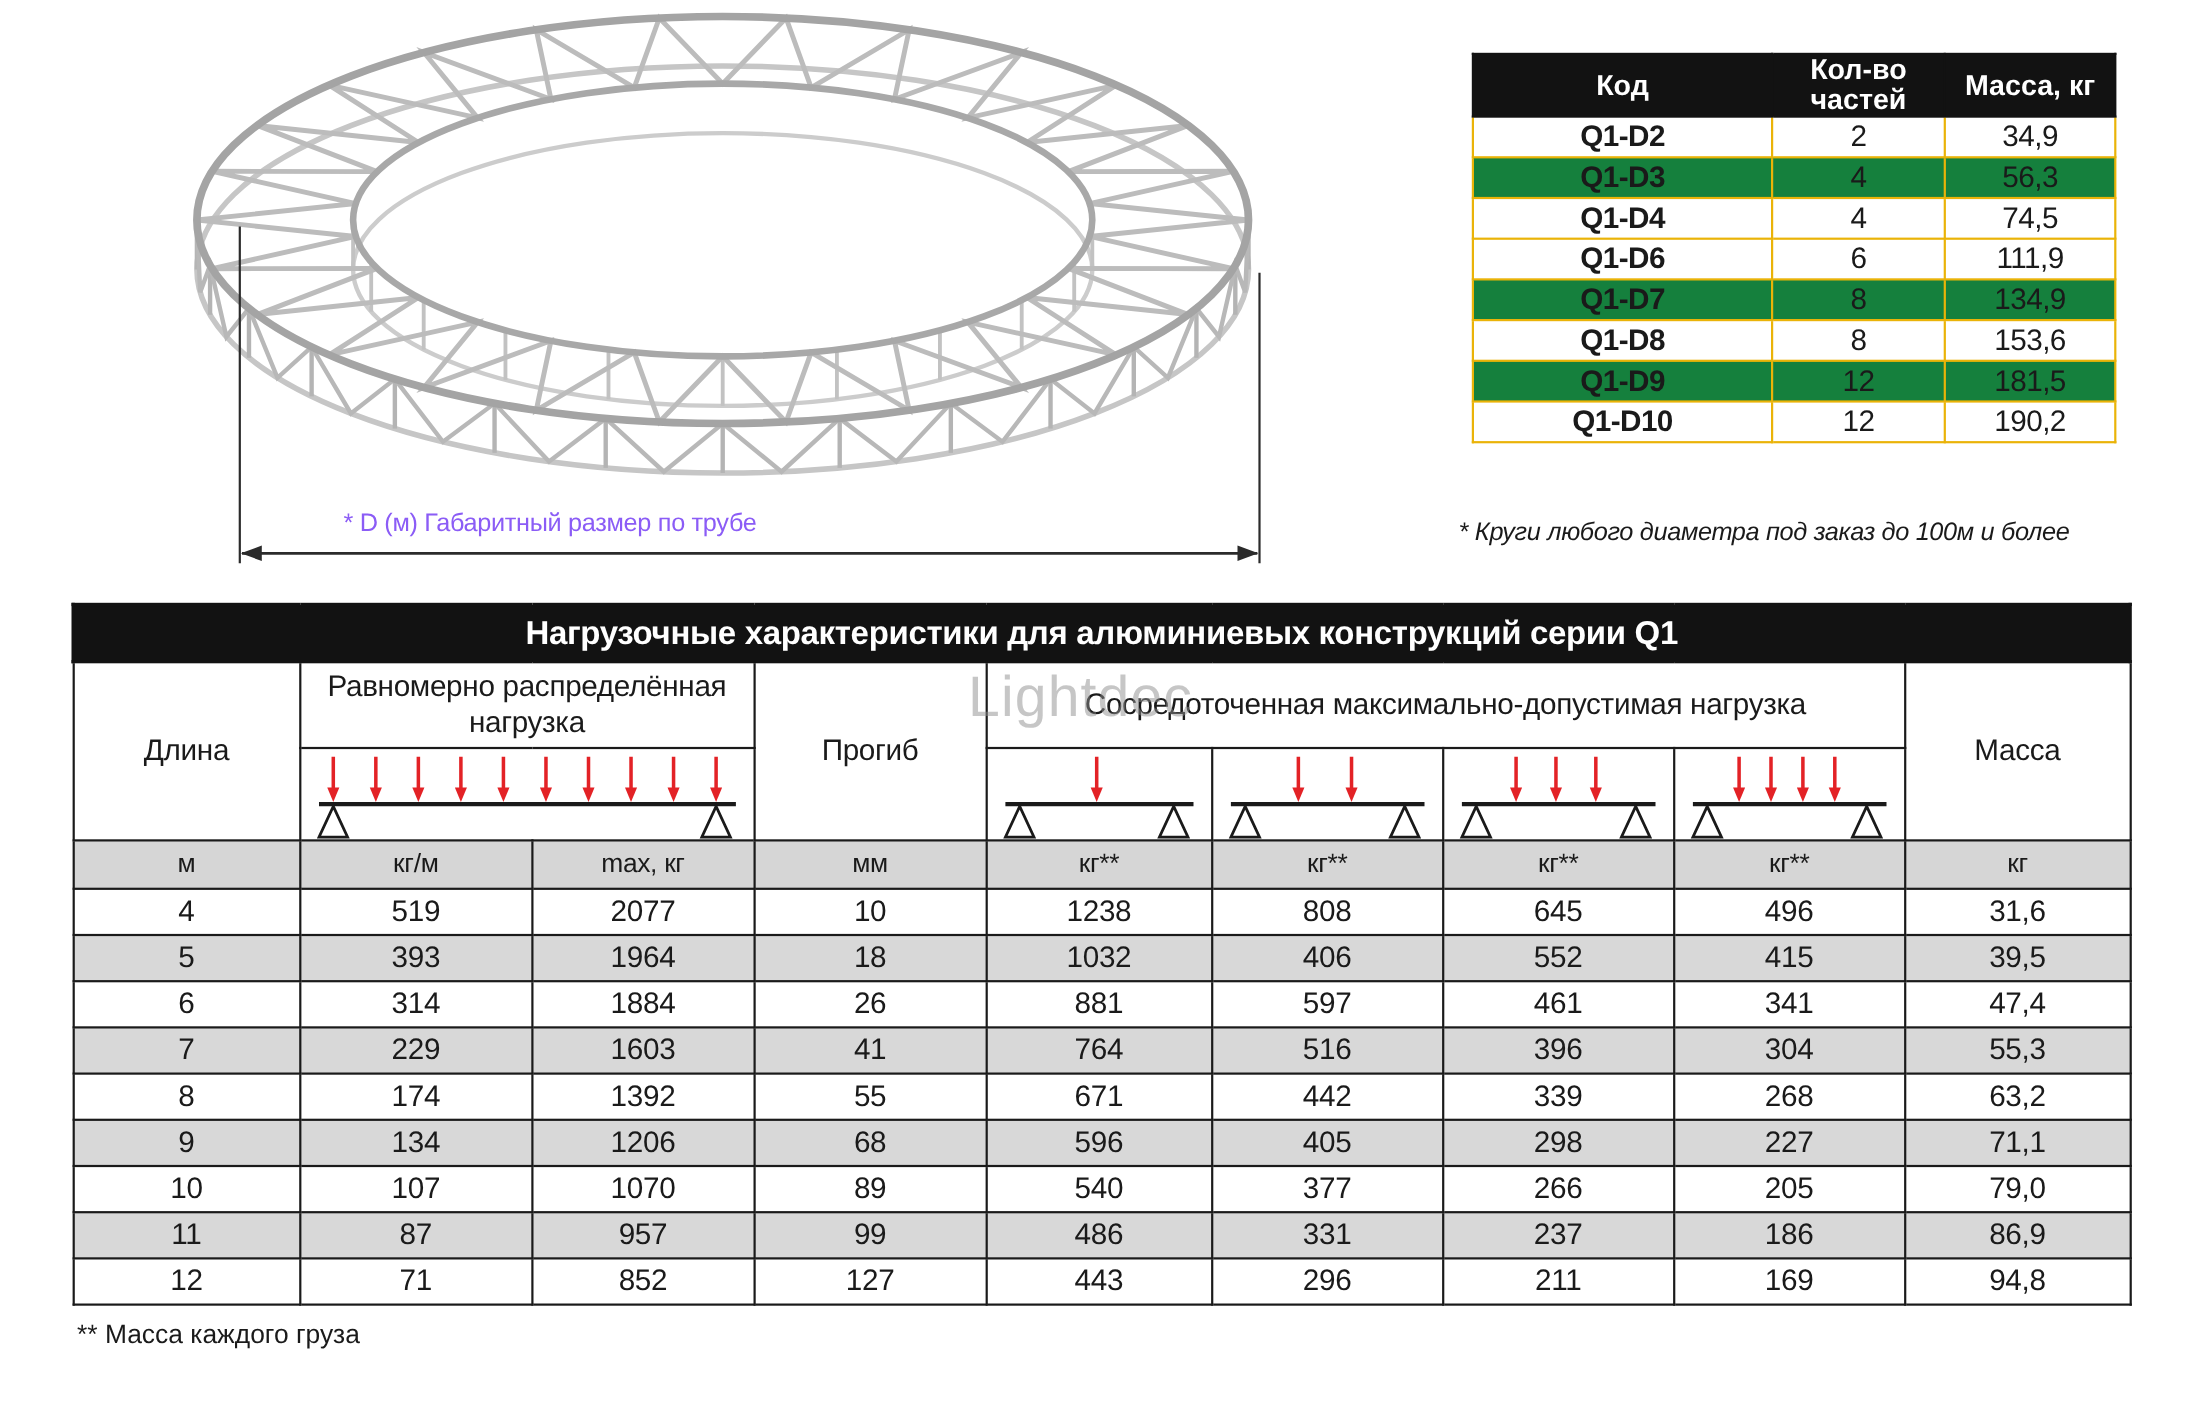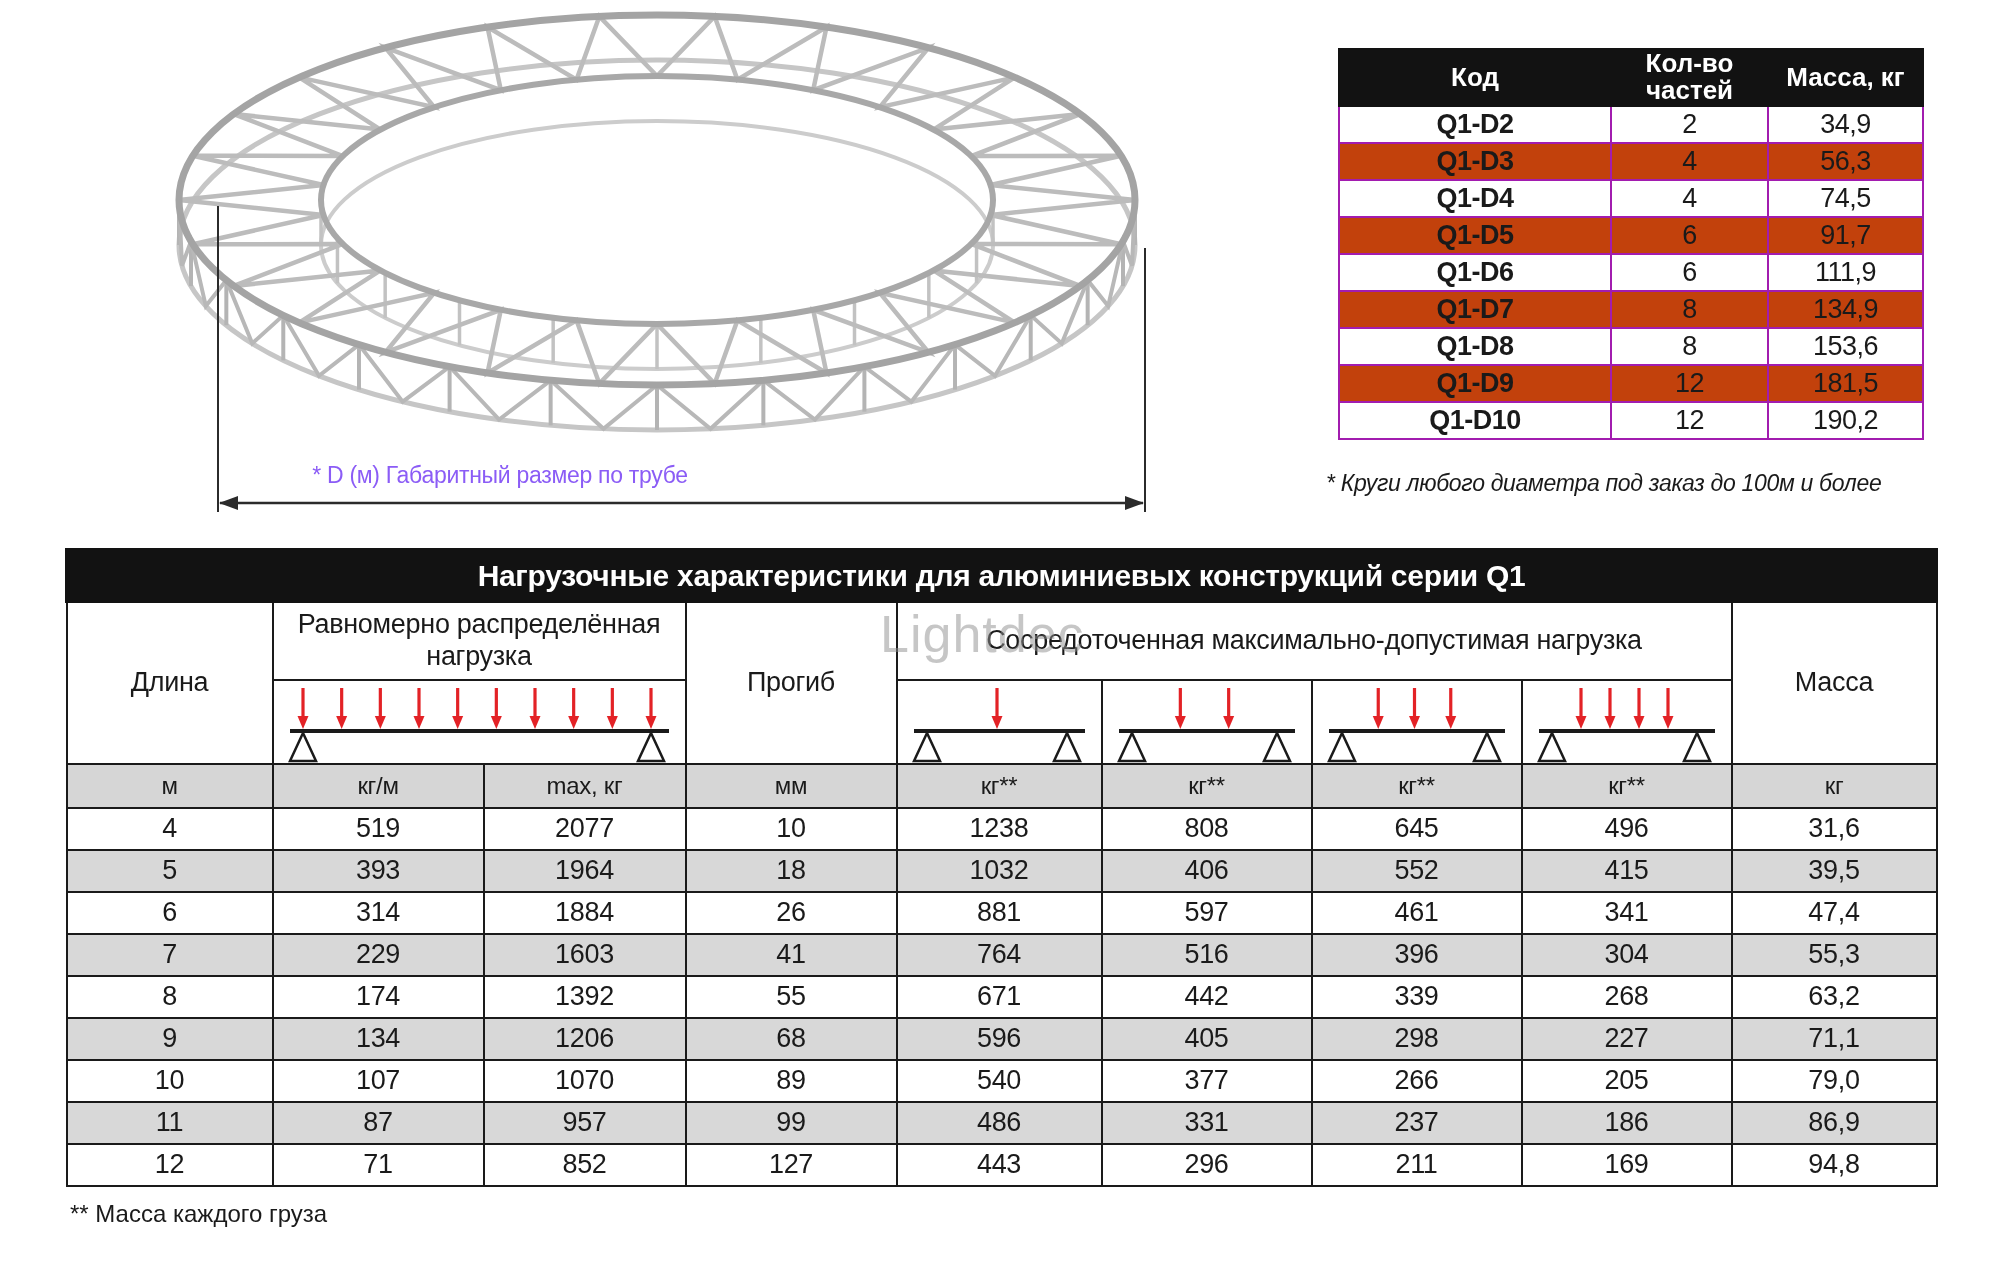--- a/index.html
+++ b/index.html
@@ -13,24 +13,24 @@
 
   .watermark{position:absolute;left:880px;top:604px;font-size:52px;color:#8f8f8f;opacity:.5;
     letter-spacing:1px;z-index:9;pointer-events:none}
 
   table{border-collapse:collapse;table-layout:fixed}
 
   
   .parts-table{position:absolute;left:1338px;top:48px;width:584px}
   .parts-table th{background:#121212;color:#fff;font-weight:700;font-size:26px;height:54px;
     line-height:1.05;border:2px solid #121212;padding:0 14px;text-align:center;vertical-align:middle}
-  .parts-table td{border:2px solid #a21caf;text-align:center;vertical-align:middle;
+  .parts-table td{border:2px solid #eab308;text-align:center;vertical-align:middle;
     font-size:27px;height:37px;letter-spacing:-0.5px}
   .parts-table td.code{font-weight:700}
-  .parts-table tr.alt td{background:#c2410c}
+  .parts-table tr.alt td{background:#15803d}
   .parts-footnote{position:absolute;left:1326px;top:470px;width:640px;font-size:23px;
     font-style:italic;color:#1a1a1a;letter-spacing:-0.3px}
 
   
   .load-table{position:absolute;left:65px;top:548px;width:1870px}
   .load-table th,.load-table td{border:2px solid #1a1a1a;text-align:center;vertical-align:middle;
     background:#fff;font-weight:400;letter-spacing:-0.3px}
   .load-table .title-row th{background:#121212;color:#fff;font-size:30px;font-weight:700;
     height:52px;border:3px solid #121212}
   .load-table .hdr-a th{height:78px;font-size:27px;line-height:1.18;padding:0 10px}
@@ -109,25 +109,20 @@
       <tr class="alt">
         <td class="code">Q1-D3</td>
         <td>4</td>
         <td>56,3</td>
       </tr>
       <tr>
         <td class="code">Q1-D4</td>
         <td>4</td>
         <td>74,5</td>
       </tr>
-      <tr class="alt">
-        <td class="code">Q1-D5</td>
-        <td>6</td>
-        <td>91,7</td>
-      </tr>
       <tr>
         <td class="code">Q1-D6</td>
         <td>6</td>
         <td>111,9</td>
       </tr>
       <tr class="alt">
         <td class="code">Q1-D7</td>
         <td>8</td>
         <td>134,9</td>
       </tr>

